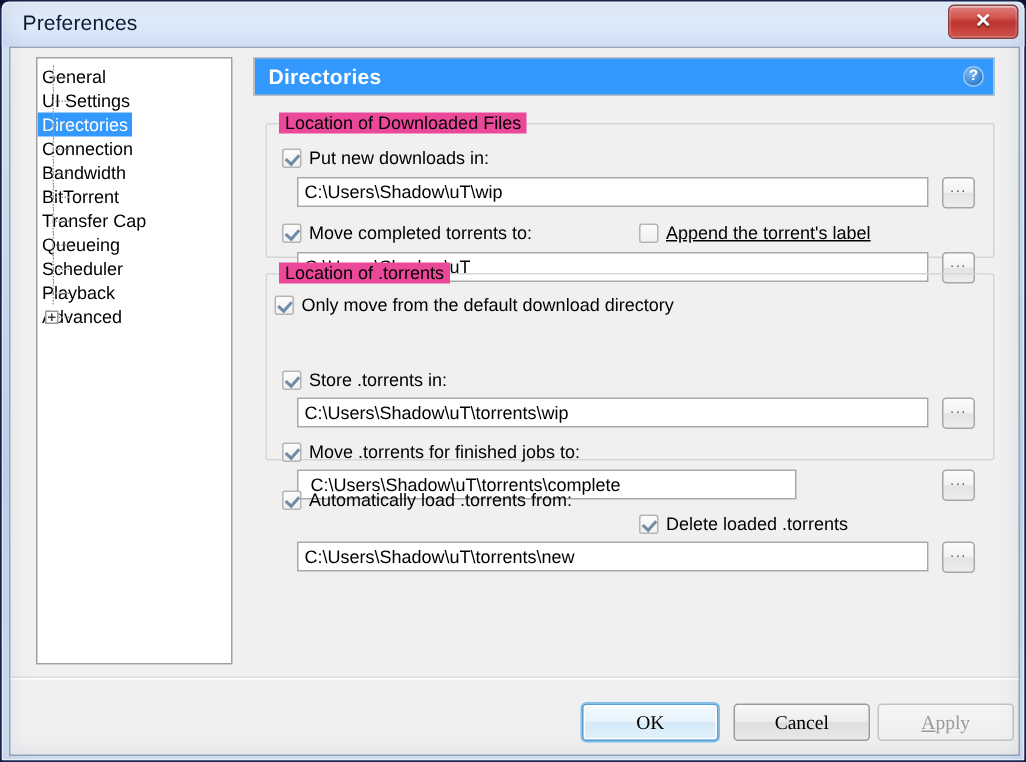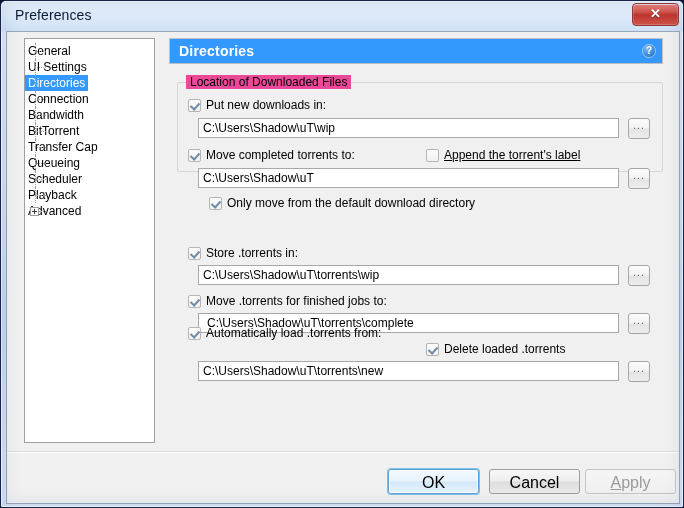--- a/index.html
+++ b/index.html
@@ -280,22 +280,22 @@
     border-bottom: 1px solid #ffffff;
   }
   .dlg-button {
     position: absolute;
     top: 437px;
     width: 91px; height: 25px;
     box-sizing: border-box;
     border: 1px solid #9c9c9c;
     border-radius: 3px;
     background: linear-gradient(180deg,#f7f7f7 0%, #eeeeee 47%, #dedede 52%, #e9e9e9 100%);
-    font-family: Liberation Sans, sans-serif;
-    font-size: 16px;
+    font-family: Liberation Serif, serif;
+    font-size: 13px;
     color: #000;
     cursor: pointer;
     padding: 4px;
   }
   #btn-ok {
     left: 381px;
     border-color: #5a9fd4;
     box-shadow: 0 0 0 1px #7fc0ec, inset 0 0 0 1px #ffffff;
     background: linear-gradient(180deg,#f4fafe 0%, #e8f3fc 47%, #d4e9f9 52%, #e4f2fd 100%);
   }
@@ -404,38 +404,41 @@
         <span class="checkbox checked"></span>
         <span class="cb-label">Move completed torrents to:</span>
       </div>
       <div class="cb-row" style="left:257px; top:110px;text-decoration:underline;">
         <span class="checkbox"></span>
         <span class="cb-label">Append the torrent's label</span>
       </div>
       <input class="path-input" style="left: 29px; top: 130px; width: 421px;" type="text" value="C:\Users\Shadow\uT">
       <div class="browse-btn" style="left:459px; top:130px;">...</div>
 
-      <div class="cb-row" style="left:40px; top:158px;">
+      <div class="cb-row" style="left:14px; top:158px;">
         <span class="checkbox checked"></span>
         <span class="cb-label">Only move from the default download directory</span>
       </div>
 
+      <div class="groupbox" id="group-torrents">
+        <span class="group-legend">Location of .torrents</span>
+      </div>
 
       <div class="cb-row" style="left:19px; top:208px;">
         <span class="checkbox checked"></span>
         <span class="cb-label">Store .torrents in:</span>
       </div>
       <input class="path-input" style="left: 29px; top: 227px; width: 421px;" type="text" value="C:\Users\Shadow\uT\torrents\wip">
       <div class="browse-btn" style="left:459px; top:227px;">...</div>
 
       <div class="cb-row" style="left:19px; top:256px;">
         <span class="checkbox checked"></span>
         <span class="cb-label">Move .torrents for finished jobs to:</span>
       </div>
-      <input class="path-input" style="left: 29px; top: 275px; width: 421px; padding-left: 8px;" type="text" value="C:\Users\Shadow\uT\torrents\complete">
+      <input class="path-input" style="left: 29px; top: 275px; width: 333px; padding-left: 8px;" type="text" value="C:\Users\Shadow\uT\torrents\complete">
       <div class="browse-btn" style="left:459px; top:275px;">...</div>
 
       <div class="cb-row" style="left:19px; top:288px;text-align:center;">
         <span class="checkbox checked"></span>
         <span class="cb-label">Automatically load .torrents from:</span>
       </div>
       <div class="cb-row" style="left:257px; top:304px;">
         <span class="checkbox checked"></span>
         <span class="cb-label">Delete loaded .torrents</span>
       </div>

